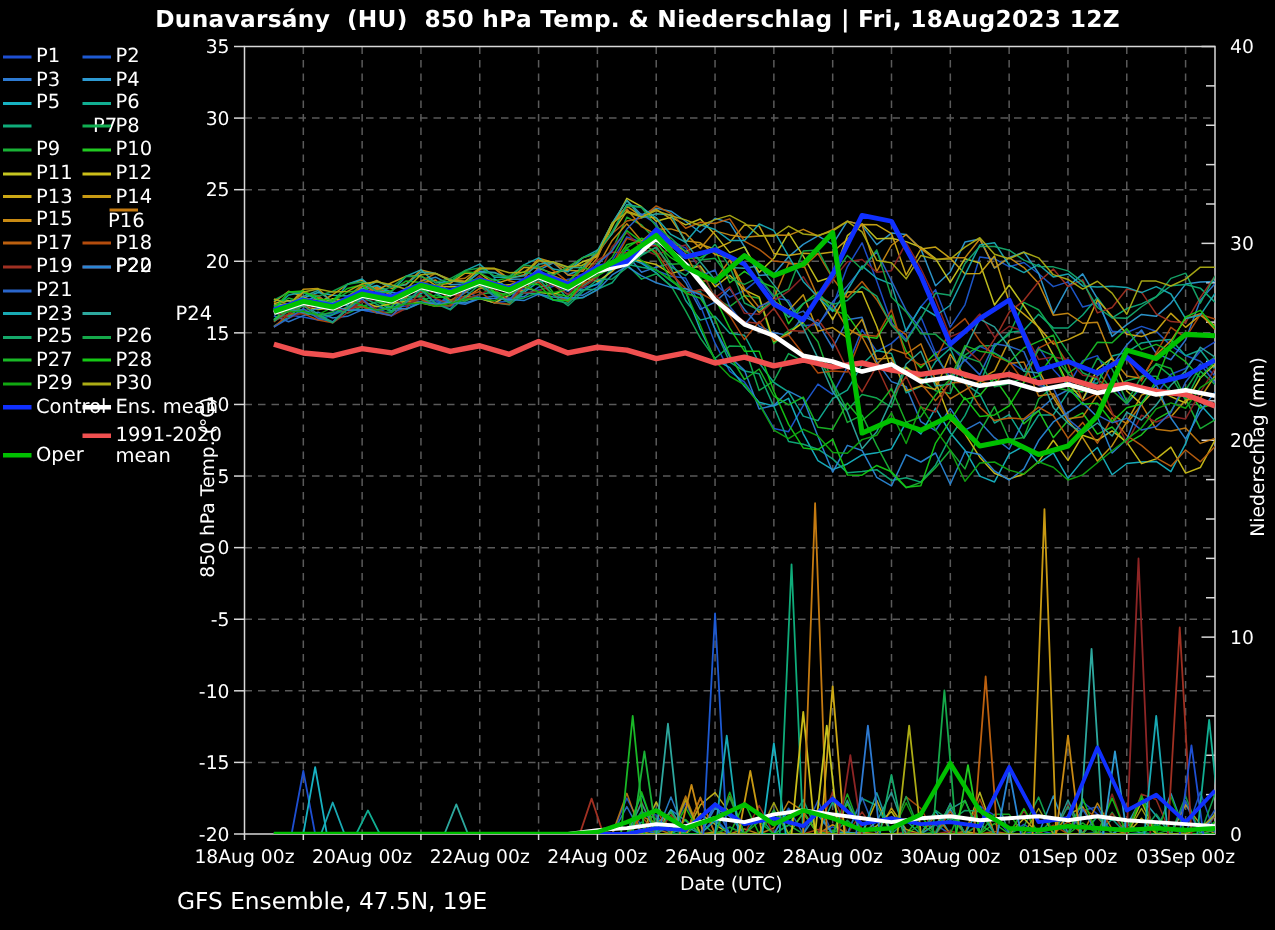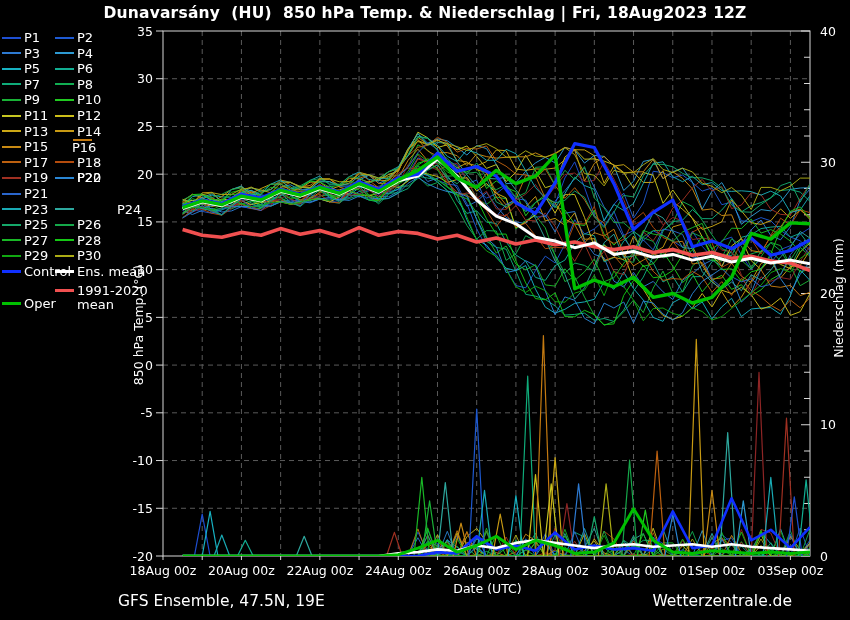--- a/index.html
+++ b/index.html
@@ -41,21 +41,21 @@
         <span class="legend-label">P4</span>
       </div>
       <div class="legend-item" style="left: 0px; top: 31.2px;">
         <span class="legend-swatch" style="border-top: 2px solid rgb(23, 178, 194);"></span>
         <span class="legend-label">P5</span>
       </div>
       <div class="legend-item" style="left: 53px; top: 31.2px;">
         <span class="legend-swatch" style="border-top: 2px solid rgb(17, 174, 146);"></span>
         <span class="legend-label">P6</span>
       </div>
-      <div class="legend-item" style="left: 0px; top: 46.8px;">
+      <div class="legend-item" style="left: 0px; top: 46.8px; gap: 38px;">
         <span class="legend-swatch" style="border-top: 2px solid rgb(15, 172, 122);"></span>
         <span class="legend-label">P7</span>
       </div>
       <div class="legend-item" style="left: 53px; top: 46.8px;">
         <span class="legend-swatch" style="border-top: 2px solid rgb(17, 174, 82);"></span>
         <span class="legend-label">P8</span>
       </div>
       <div class="legend-item" style="left: 0px; top: 62.4px;">
         <span class="legend-swatch" style="border-top: 2px solid rgb(25, 178, 54);"></span>
         <span class="legend-label">P9</span>
@@ -380,14 +380,13 @@
         <polyline points="182.6,229.5 202.2,235.3 221.8,237.2 241.4,232.4 261.0,235.3 280.6,228.6 300.2,234.3 319.8,230.5 339.5,236.2 359.1,227.6 378.7,235.3 398.3,231.5 417.9,233.4 437.5,239.1 457.1,235.3 476.7,242.0 496.3,238.1 515.9,243.9 535.5,240.0 555.1,244.8 574.7,242.0 594.3,246.7 613.9,249.6 633.5,246.7 653.2,252.5 672.8,249.6 692.4,255.3 712.0,252.5 731.6,258.2 751.2,256.3 770.8,261.0 790.4,263.0 810.0,270.6" fill="none" stroke="#f05050" stroke-width="3.6" stroke-linejoin="round" stroke-opacity="1"></polyline>
         <polyline points="182.6,208.5 202.2,201.9 221.8,205.7 241.4,197.1 261.0,200.9 280.6,191.4 300.2,196.1 319.8,188.5 339.5,194.2 359.1,184.7 378.7,192.3 398.3,180.9 417.9,176.1 437.5,158.9 457.1,176.1 476.7,200.0 496.3,216.2 515.9,223.8 535.5,237.2 555.1,241.0 574.7,247.7 594.3,242.9 613.9,254.4 633.5,251.5 653.2,257.2 672.8,254.4 692.4,260.1 712.0,256.3 731.6,262.0 751.2,258.2 770.8,263.0 790.4,260.1 810.0,263.9" fill="none" stroke="#ffffff" stroke-width="3" stroke-linejoin="round" stroke-opacity="1"></polyline>
         <polyline points="182.6,206.6 202.2,200.0 221.8,203.8 241.4,194.2 261.0,198.0 280.6,189.5 300.2,194.2 319.8,186.6 339.5,192.3 359.1,181.8 378.7,189.5 398.3,178.0 417.9,174.2 437.5,153.2 457.1,171.3 476.7,166.5 496.3,176.1 515.9,202.8 535.5,213.3 555.1,182.8 574.7,143.6 594.3,147.5 613.9,183.7 633.5,229.5 653.2,212.4 672.8,200.0 692.4,246.7 712.0,241.0 731.6,248.6 751.2,238.1 770.8,255.3 790.4,250.5 810.0,240.0" fill="none" stroke="#1030ff" stroke-width="3.2" stroke-linejoin="round" stroke-opacity="1"></polyline>
         <polyline points="182.6,207.6 202.2,200.9 221.8,204.7 241.4,196.1 261.0,200.0 280.6,190.4 300.2,195.2 319.8,187.5 339.5,193.3 359.1,183.7 378.7,191.4 398.3,179.9 417.9,170.4 437.5,157.0 457.1,178.0 476.7,187.5 496.3,170.4 515.9,183.7 535.5,176.1 555.1,155.1 574.7,288.7 594.3,280.1 613.9,286.8 633.5,277.3 653.2,297.3 672.8,293.5 692.4,303.0 712.0,297.3 731.6,277.3 751.2,233.4 770.8,239.1 790.4,222.9 810.0,223.8" fill="none" stroke="#00c000" stroke-width="3.4" stroke-linejoin="round" stroke-opacity="1"></polyline>
       </g>
     </svg>
   <div class="axis-title rot" style="left:138px;top:325px;">850 hPa Temp. (°C)</div>
   <div class="axis-title rot" style="left:838px;top:298px;">Niederschlag (mm)</div>
   <div class="x-title">Date (UTC)</div>
   <div class="footer-left">GFS Ensemble, 47.5N, 19E</div>
-  <div class="footer-right">Wetterzentrale.de</div>
 </div>
 
 </body></html>

